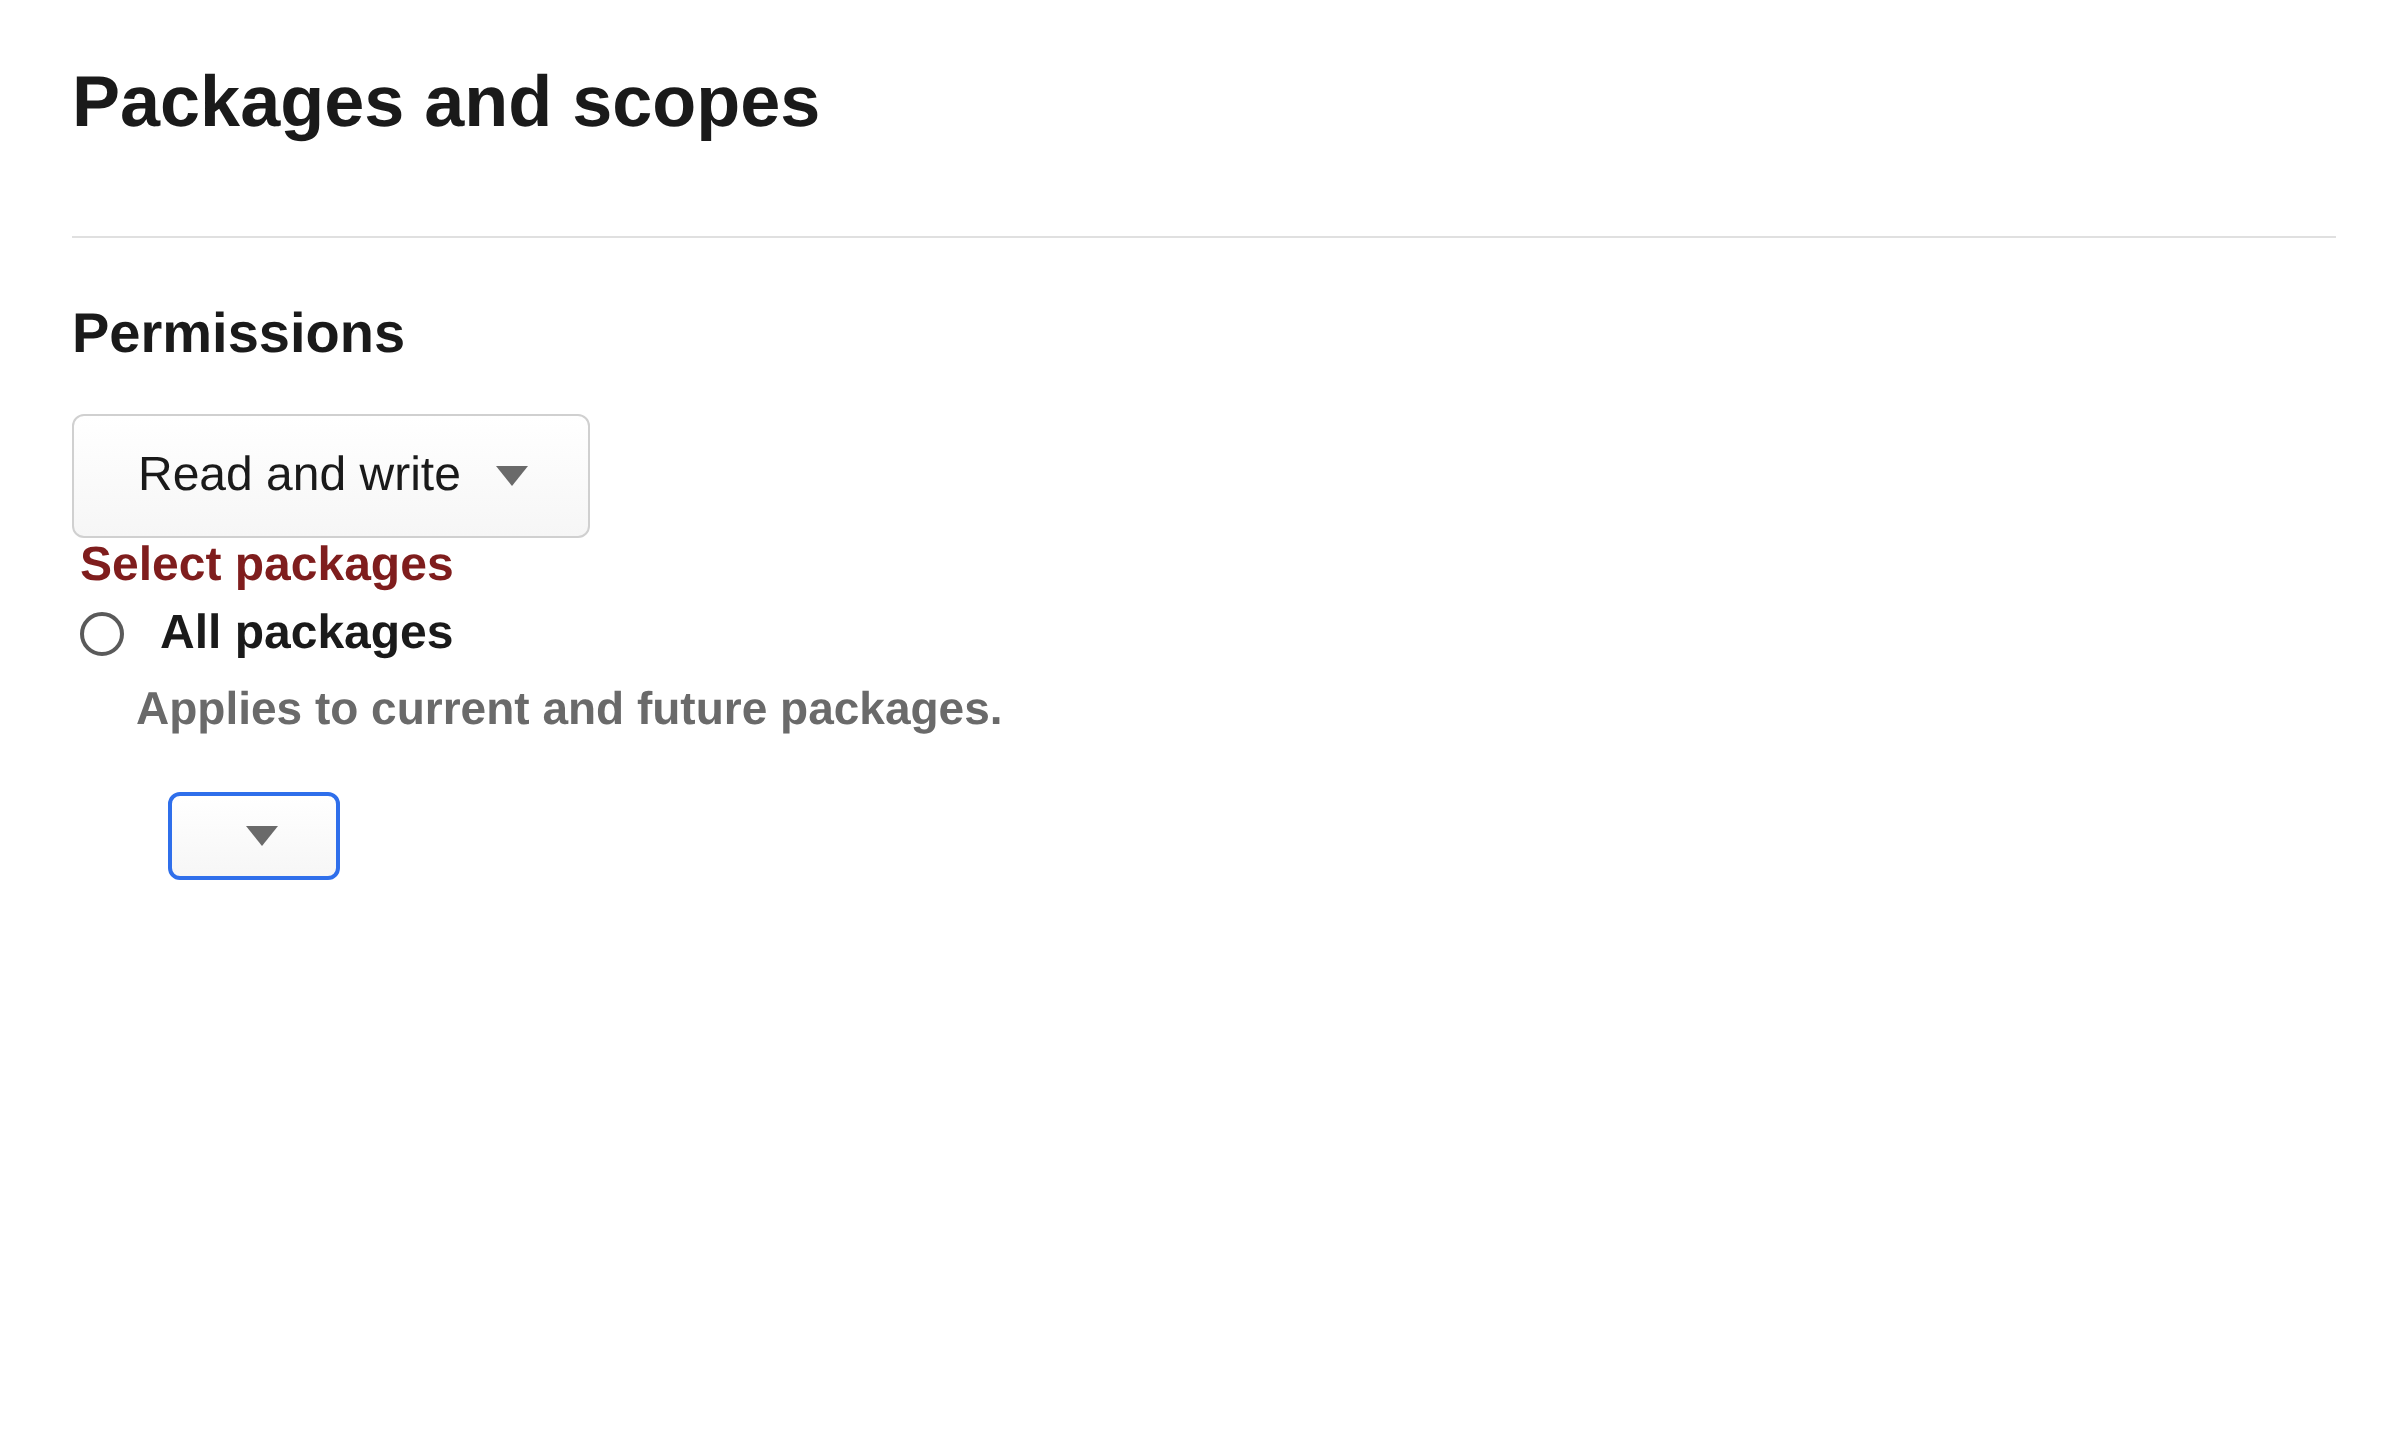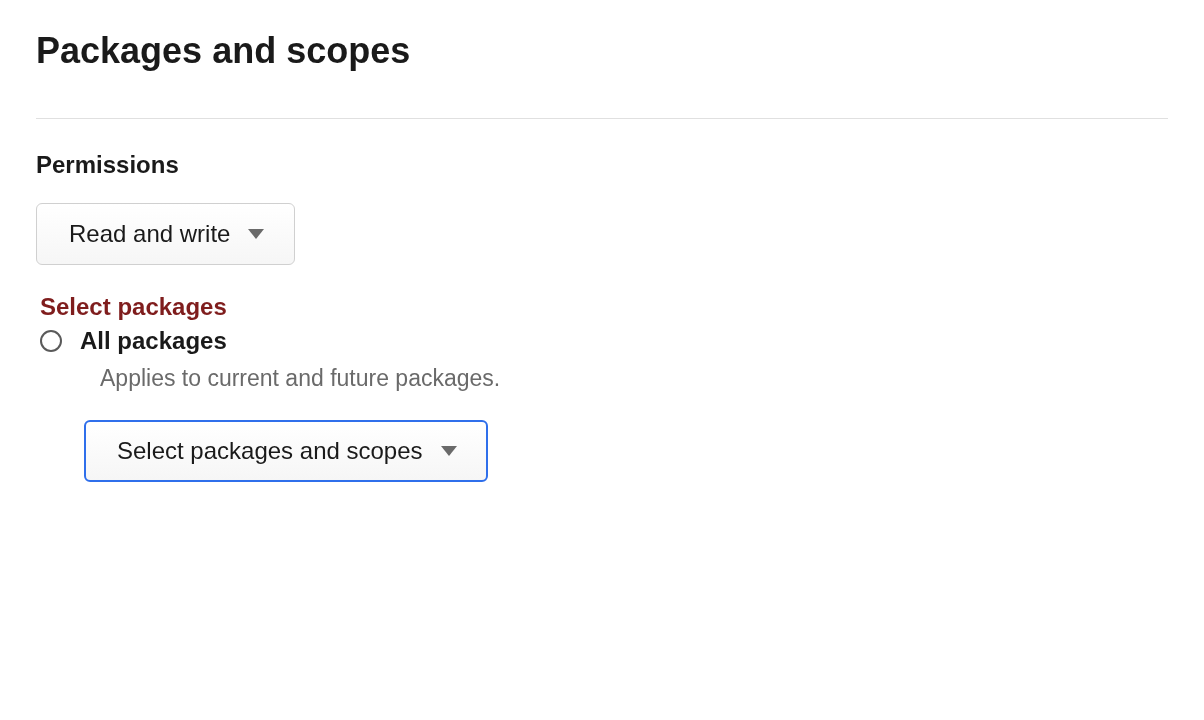--- a/index.html
+++ b/index.html
@@ -19,38 +19,37 @@
       font-weight: 700;
       color: #1a1a1a;
       margin-bottom: 46px;
     }
     .divider {
       border: none;
       border-top: 1px solid #e0e0e0;
       margin-bottom: 32px;
     }
     .section-label {
-      font-size: 24px;
+      font-size: 28px;
       font-weight: 700;
       color: #1a1a1a;
       margin-bottom: 24px;
     }
     .dropdown {
       display: inline-flex;
       align-items: center;
       gap: 12px;
       padding: 16px 30px 16px 32px;
       border: 1px solid #d0d0d0;
       border-radius: 6px;
       background: linear-gradient(#ffffff, #f6f6f6);
       font-size: 24px;
       font-weight: 400;
       color: #1a1a1a;
       cursor: pointer;
-      margin-bottom: 28px;
     }
     .dropdown.focused {
       border: 2px solid #2f6feb;
       padding: 15px 29px 15px 31px;
     }
     .caret-down {
       width: 0;
       height: 0;
       border-left: 8px solid transparent;
       border-right: 8px solid transparent;
@@ -100,23 +99,23 @@
       border-radius: 50%;
     }
     .radio-label {
       font-size: 24px;
       font-weight: 700;
       color: #1a1a1a;
       cursor: pointer;
     }
     .radio-hint {
       font-size: 23px;
-      font-weight: 400;
+      font-weight: 700;
       color: #6a6a6a;
-      margin-left: 60px;
+      margin-left: 28px;
       margin-top: 10px;
     }
     .nested-dropdown-wrap {
       margin-left: 44px;
       margin-top: 28px;
     }
   </style>
 </head>
 <body>
 
@@ -142,21 +141,20 @@
       <span class="radio-circle"></span>
       <span class="radio-label">All packages</span>
     </div>
     <div class="radio-hint">Applies to current and future packages.</div>
   </div>
 
   <div class="radio-option">
 
     <div class="nested-dropdown-wrap">
       <div class="dropdown focused">
-        <span>Select packages and scopes</span>
         <span class="caret-down"></span>
       </div>
     </div>
   </div>
 
 </div>
 
 
 
 

